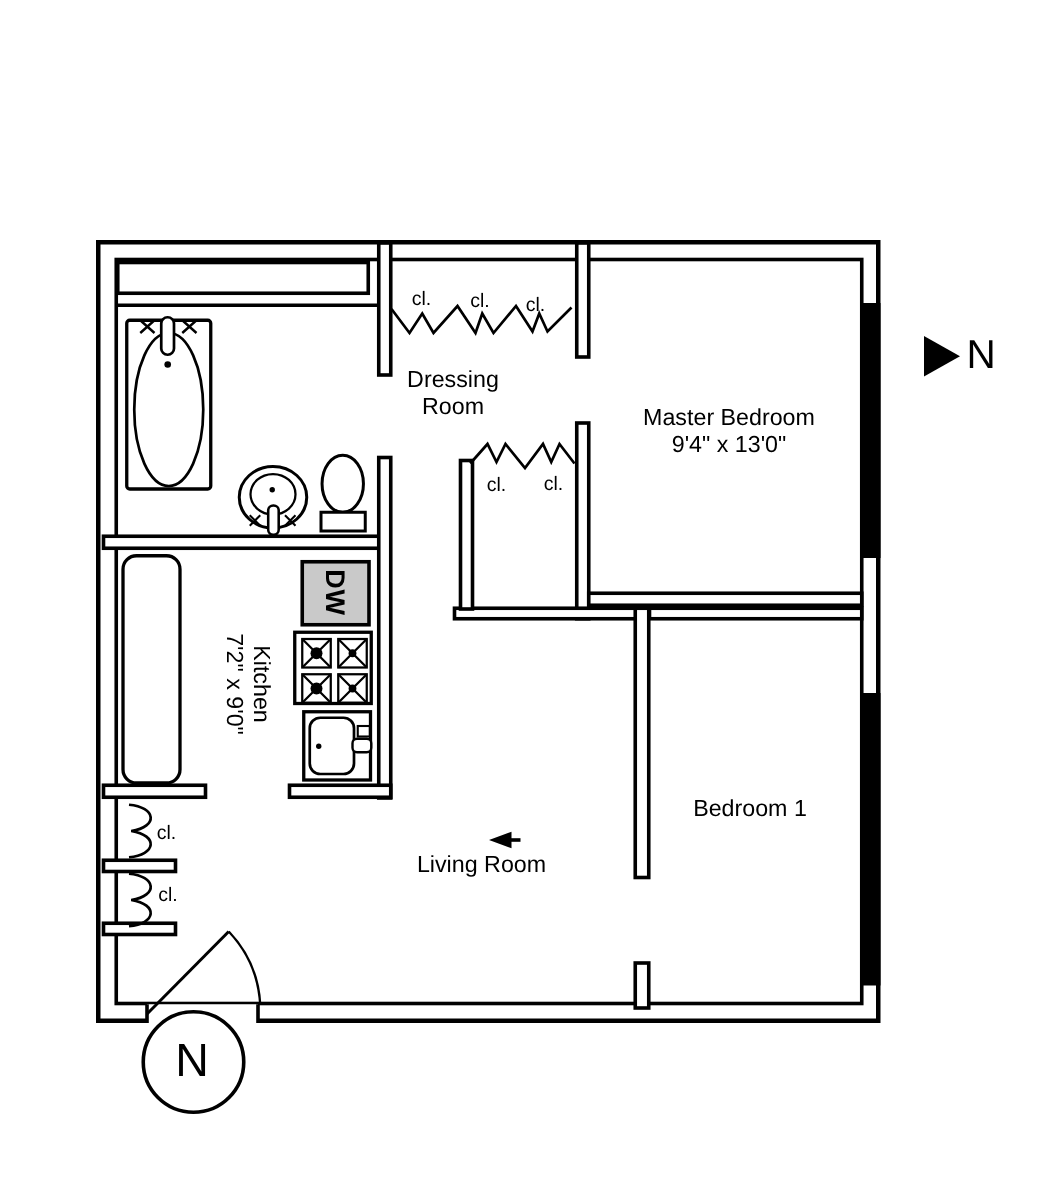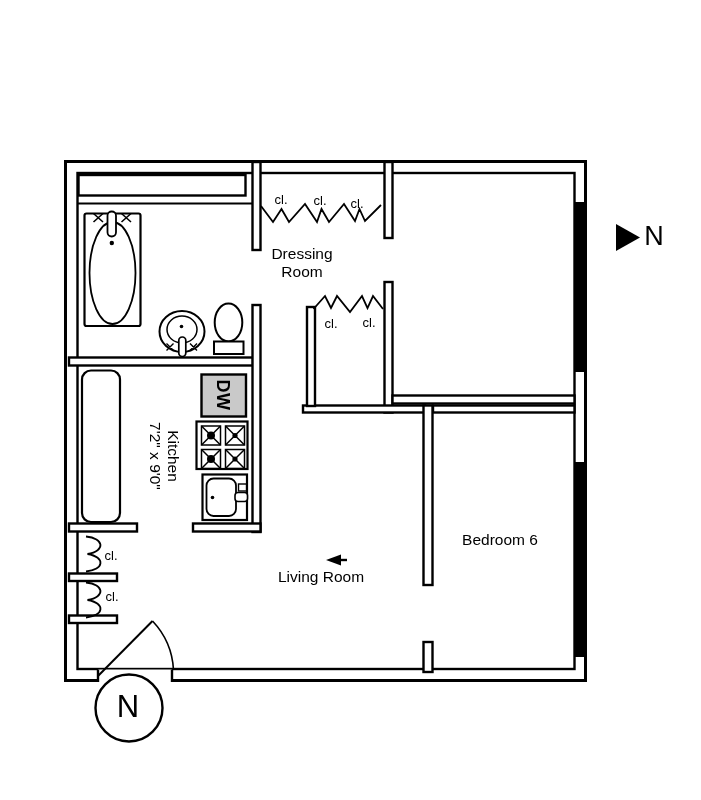--- a/index.html
+++ b/index.html
@@ -143,22 +143,26 @@
   <polygon points="616,224 616,251 640,237.5" fill="#000000"></polygon>
 
   <circle cx="129" cy="708" r="33.5" fill="#ffffff" stroke="#000000" stroke-width="2.4"></circle>
 </svg>
 
   <div class="lbl fs15 lh18" style="left:302px;top:263px;">
     <div>Dressing</div>
     <div>Room</div>
   </div>
 
+  <div class="lbl fs15 lh18" style="left:486px;top:288px;">
+    <div>Master Bedroom</div>
+    <div>9'4" x 13'0"</div>
+  </div>
 
-  <div class="lbl fs15" style="left:500px;top:540px;">Bedroom 6</div>
+  <div class="lbl fs15" style="left:500px;top:540px;">Bedroom 1</div>
 
   <div class="lbl fs15" style="left:321px;top:577px;text-align:center;">Living Room</div>
 
   <div class="lbl rot fs15 lh18" style="left:164px;top:456px;">
     <div>Kitchen</div>
     <div>7'2" x 9'0"</div>
   </div>
 
   <div class="lbl rot dw-txt" style="left:223px;top:395px;">DW</div>
 

